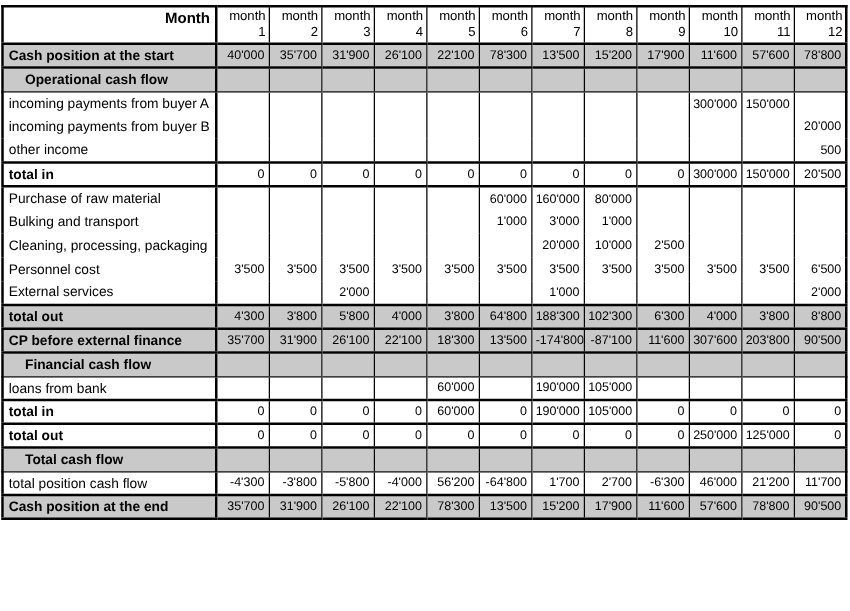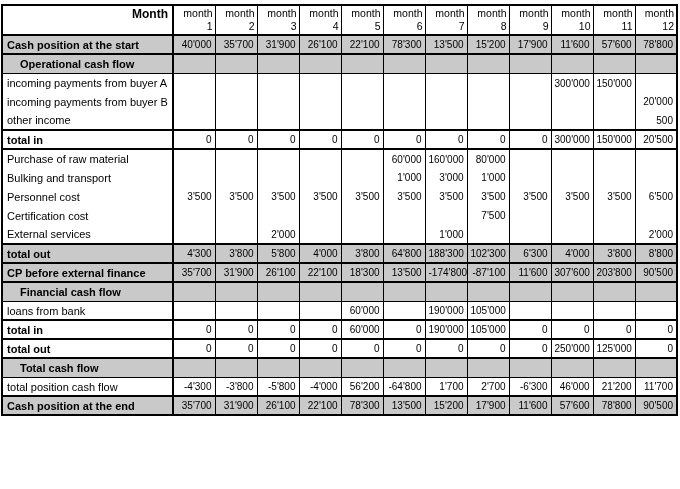--- a/index.html
+++ b/index.html
@@ -214,48 +214,48 @@
         <td></td>
         <td>1'000</td>
         <td>3'000</td>
         <td>1'000</td>
         <td></td>
         <td></td>
         <td></td>
         <td></td>
       </tr>
       <tr class="item bb-none">
+        <td class="label">Cleaning, processing, packaging</td>
+        <td class="first-month"></td>
+        <td></td>
+        <td></td>
+        <td></td>
+        <td></td>
+        <td></td>
+        <td>20'000</td>
+        <td>10'000</td>
+        <td>2'500</td>
+        <td></td>
+        <td></td>
+        <td></td>
+      </tr>
+      <tr class="item bb-none">
         <td class="label">Personnel cost</td>
         <td class="first-month">3'500</td>
         <td>3'500</td>
         <td>3'500</td>
         <td>3'500</td>
         <td>3'500</td>
         <td>3'500</td>
         <td>3'500</td>
         <td>3'500</td>
         <td>3'500</td>
         <td>3'500</td>
         <td>3'500</td>
         <td>6'500</td>
-      </tr>
-      <tr class="item bb-none">
-        <td class="label">Certification cost</td>
-        <td class="first-month"></td>
-        <td></td>
-        <td></td>
-        <td></td>
-        <td></td>
-        <td></td>
-        <td></td>
-        <td>7'500</td>
-        <td></td>
-        <td></td>
-        <td></td>
-        <td></td>
       </tr>
       <tr class="item bb-thick">
         <td class="label">External services</td>
         <td class="first-month"></td>
         <td></td>
         <td>2'000</td>
         <td></td>
         <td></td>
         <td></td>
         <td>1'000</td>

